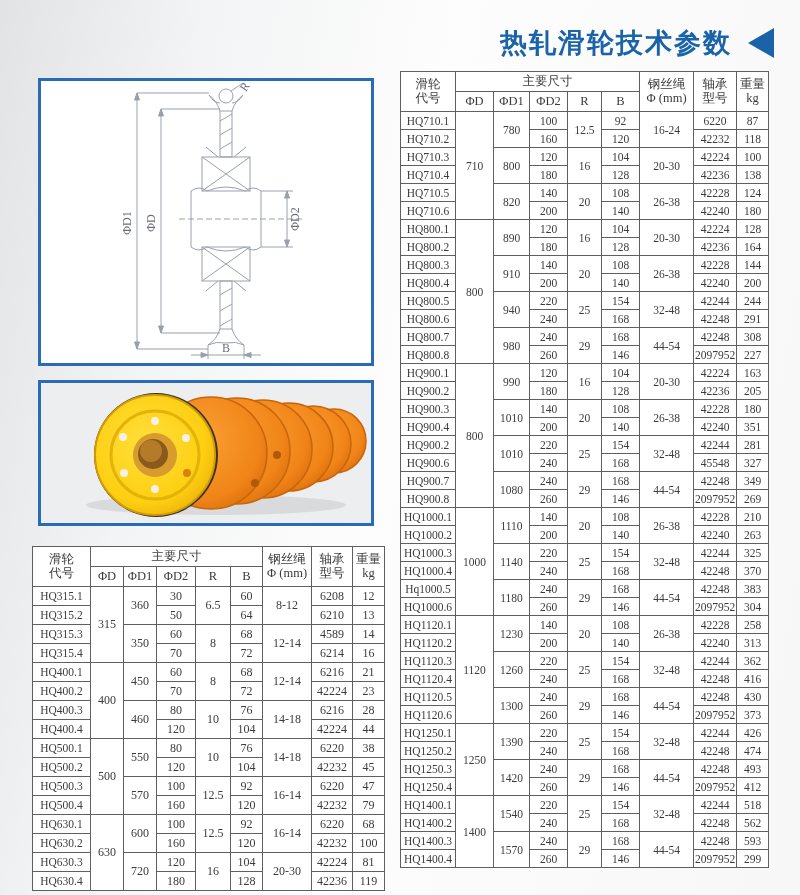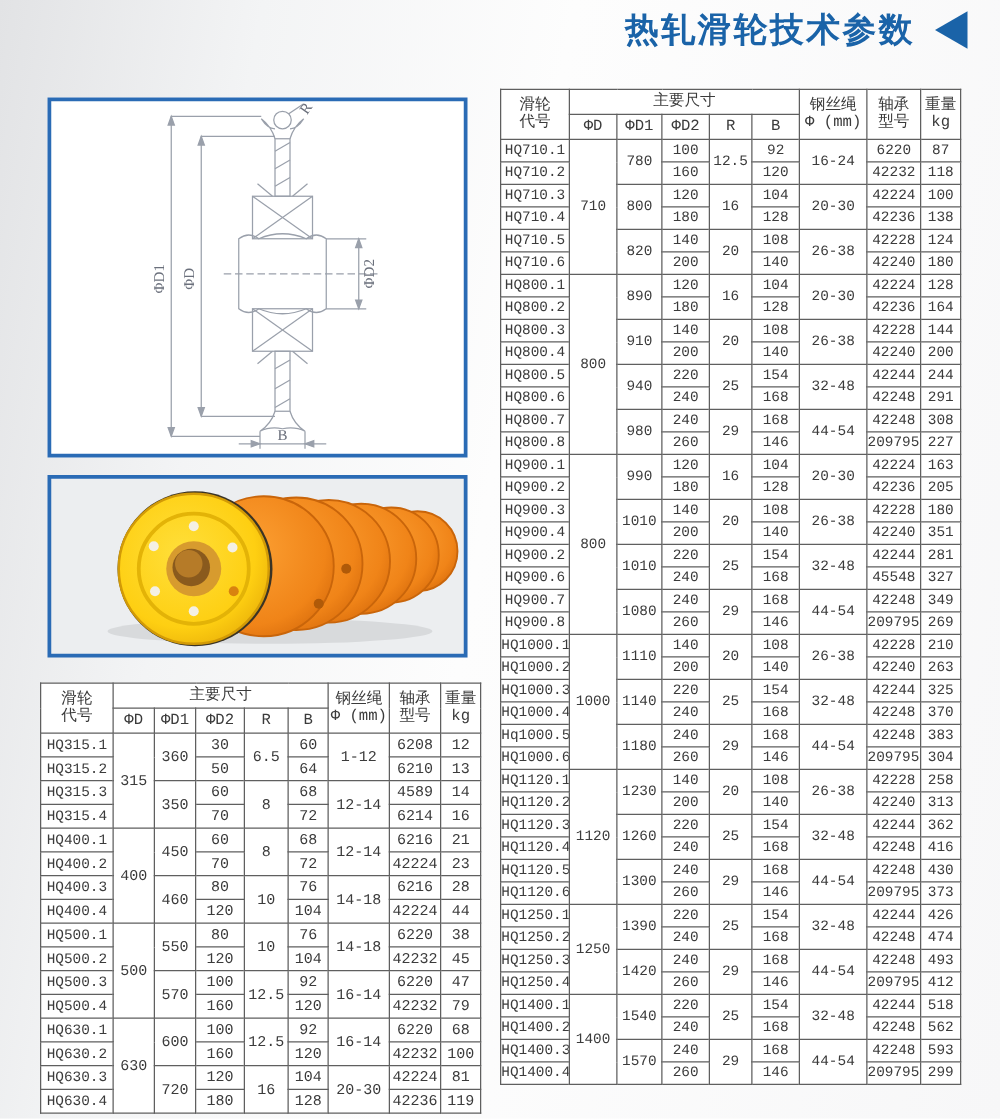--- a/index.html
+++ b/index.html
@@ -1,34 +1,34 @@
 <!DOCTYPE html>
 <html><head>
 <meta charset="utf-8">
 <style>
   html,body{margin:0;padding:0;}
   body{font-family:"Liberation Sans","DejaVu Sans",sans-serif;}
   .canvas{position:relative;width:800px;height:895px;overflow:hidden;
     background:linear-gradient(100deg,#e2e3e5 0%,#f3f4f5 22%,#fdfdfd 48%,#f7f7f8 100%);}
 
   
-  .title-bar{position:absolute;top:6px;right:26px;display:flex;align-items:center;gap:16px;}
+  .title-bar{position:absolute;top:25px;right:26px;display:flex;align-items:center;gap:16px;}
   .title-text{color:#1a63a8;font-size:27px;font-weight:bold;letter-spacing:2px;}
   .title-triangle{width:0;height:0;border-top:15px solid transparent;border-bottom:15px solid transparent;border-right:26px solid #1a63a8;}
 
   
   .diagram-box{position:absolute;left:38px;top:78px;width:330px;height:282px;background:#ffffff;border:3px solid #2a6bb5;}
   .photo-box{position:absolute;left:38px;top:380px;width:330px;height:140px;background:#eceef0;border:3px solid #2a6bb5;overflow:hidden;}
   .diagram-box svg,.photo-box svg{display:block;width:100%;height:100%;}
 
   
   .table-wrap-left{position:absolute;left:32px;top:546px;width:352px;}
   .table-wrap-right{position:absolute;left:400px;top:71px;width:368px;}
   table.spec{border-collapse:collapse;width:100%;table-layout:fixed;background:#ffffff;
-    font-family:Liberation Mono, monospace;color:#3b3b3b;}
+    font-family:Liberation Serif, serif;color:#3b3b3b;}
   .spec th,.spec td{border:1px solid #5f5f5f;text-align:center;padding:0;font-weight:normal;
     overflow:hidden;white-space:nowrap;}
   .spec th{font-size:12.5px;height:19px;line-height:1.05;}
   .spec th .hline{display:block;}
   .table-wrap-right .spec td{height:17px;font-size:11.5px;}
   .table-wrap-left .spec td{height:18px;font-size:12px;}
   .spec td.cell-code{font-size:11.5px;}
 </style>
 </head>
 <body>
@@ -192,21 +192,21 @@
           </tr>
         </thead>
         <tbody>
           <tr>
             <td class="cell-code">HQ315.1</td>
             <td rowspan="4">315</td>
             <td rowspan="2">360</td>
             <td>30</td>
             <td rowspan="2">6.5</td>
             <td>60</td>
-            <td rowspan="2">1-12</td>
+            <td rowspan="2">8-12</td>
             <td>6208</td>
             <td>12</td>
           </tr>
           <tr>
             <td class="cell-code">HQ315.2</td>
             <td>50</td>
             <td>64</td>
             <td>6210</td>
             <td>13</td>
           </tr>

